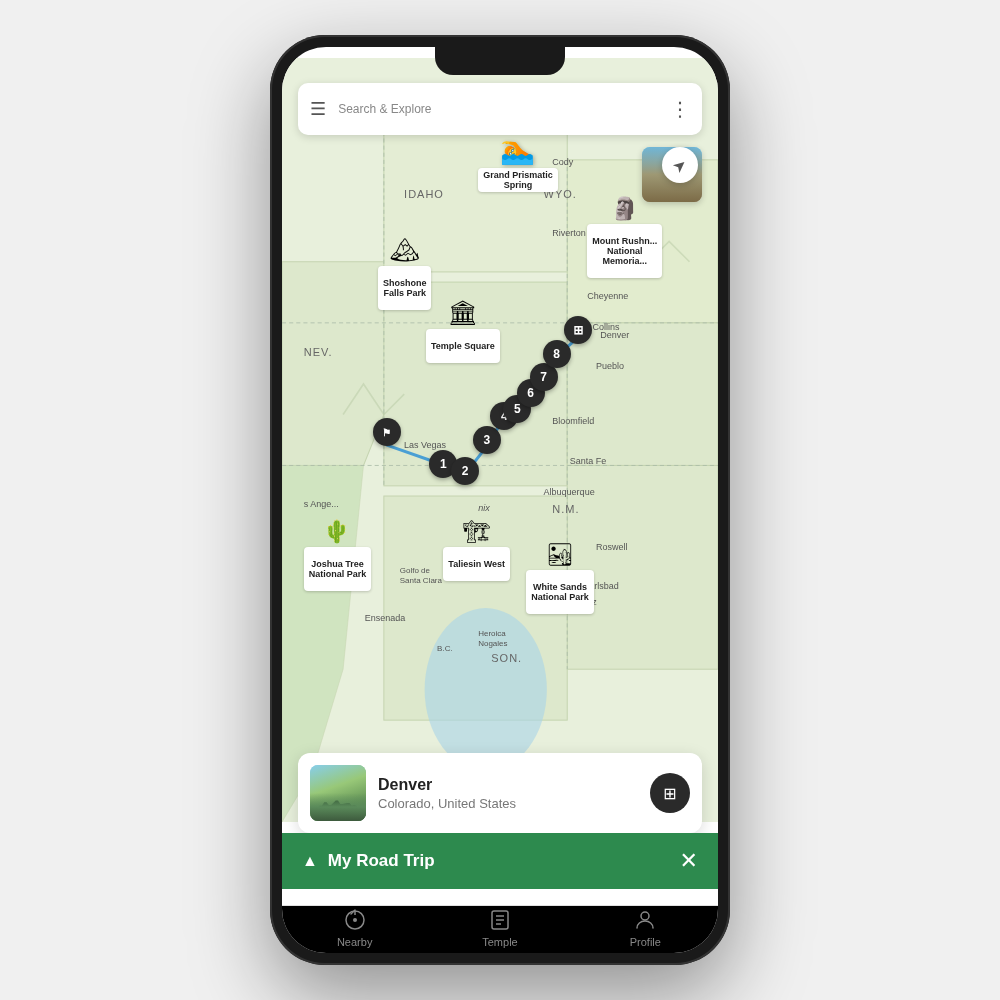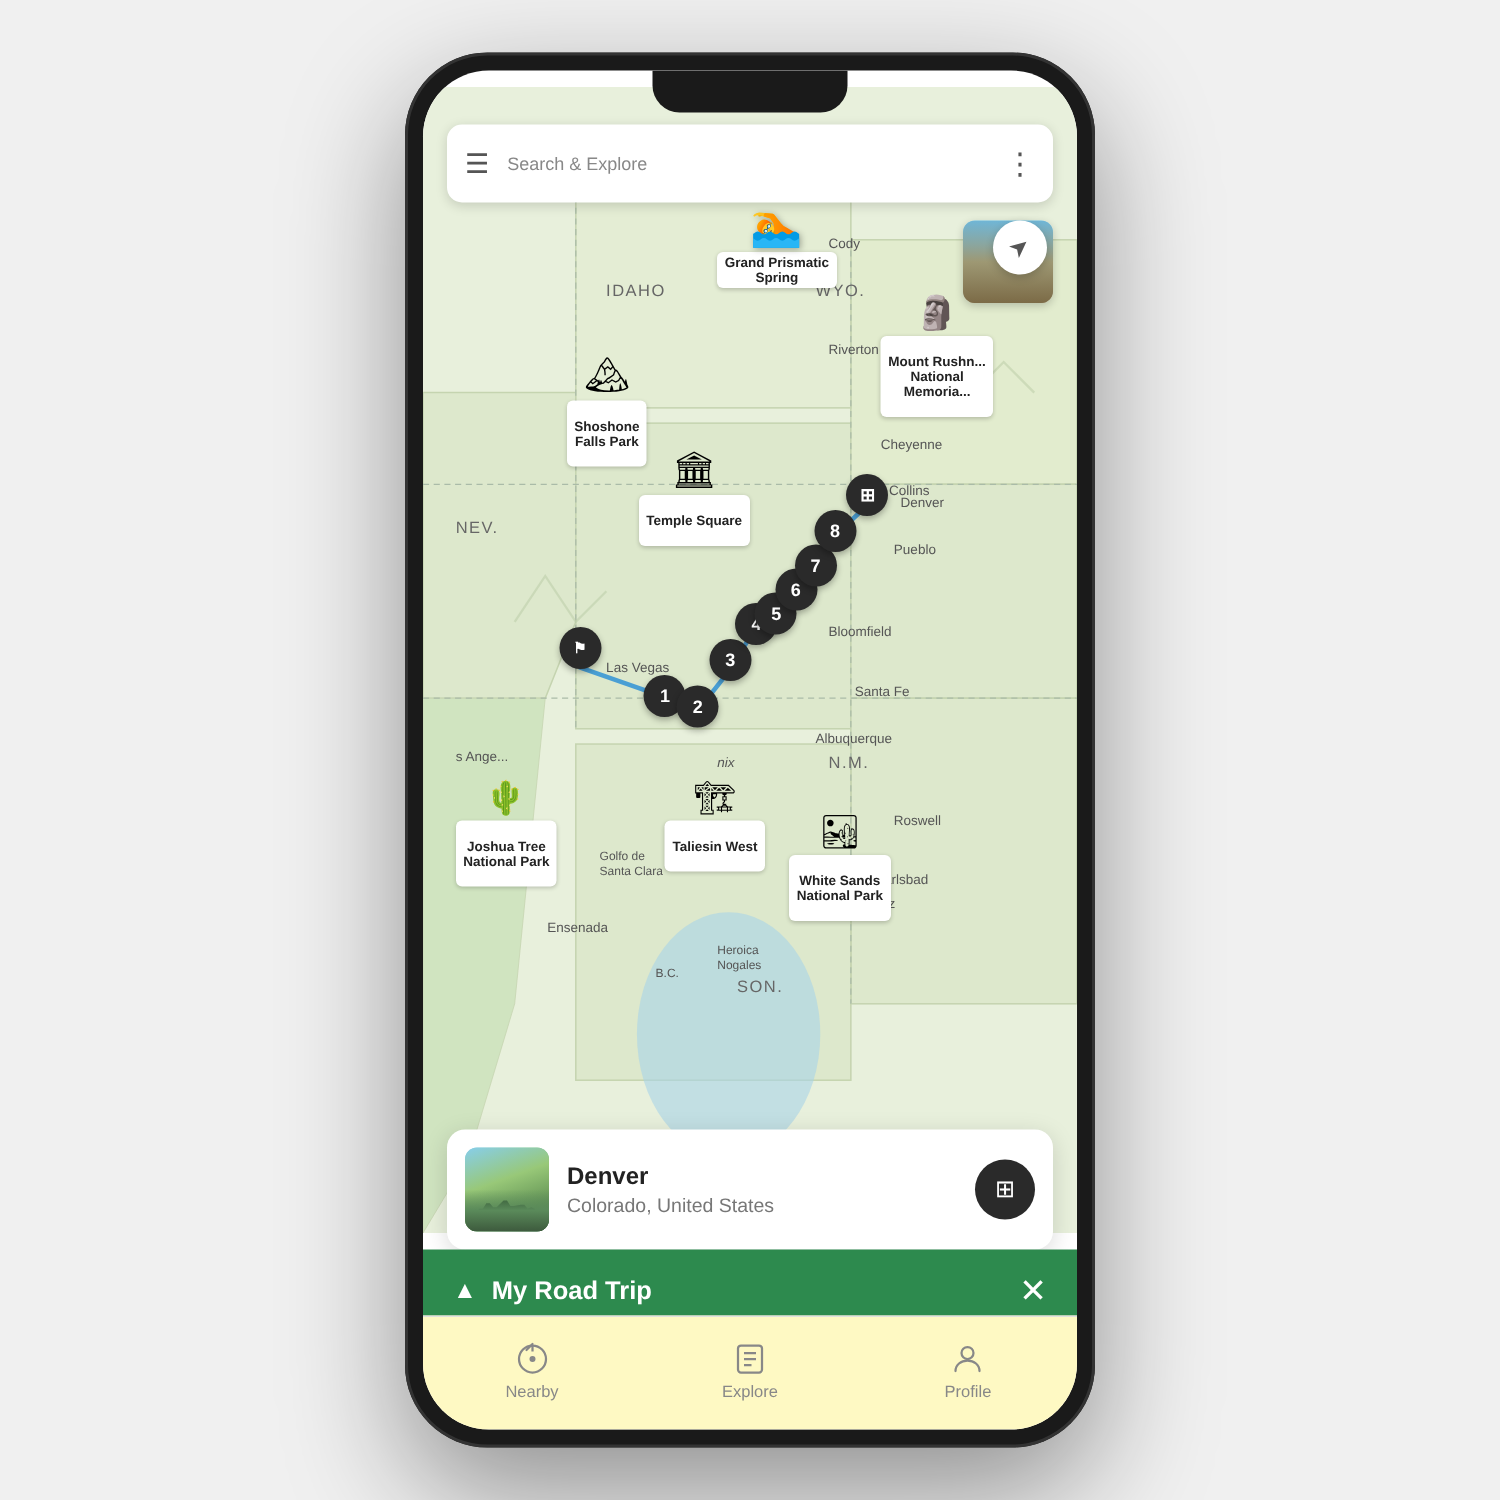--- a/index.html
+++ b/index.html
@@ -191,22 +191,22 @@
       font-size: 22px;
       font-weight: 300;
     }
 
     
     .bottom-nav {
       position: absolute;
       bottom: 0;
       left: 0;
       right: 0;
-      height: 76px;
-      background: #fef9c3;
+      height: 48px;
+      background: #000000;
       border-top: 1px solid #e0e0e0;
       display: flex;
       align-items: center;
       z-index: 70;
     }
 
     .nav-item {
       flex: 1;
       display: flex;
       flex-direction: column;
@@ -486,21 +486,21 @@
       </div>
 
 
       <div class="nav-item">
         <svg width="24" height="24" viewBox="0 0 24 24" fill="none">
           <rect x="4" y="3" width="16" height="18" rx="2" stroke="#888" stroke-width="1.5" fill="none"></rect>
           <line x1="8" y1="8" x2="16" y2="8" stroke="#888" stroke-width="1.5"></line>
           <line x1="8" y1="12" x2="16" y2="12" stroke="#888" stroke-width="1.5"></line>
           <line x1="8" y1="16" x2="13" y2="16" stroke="#888" stroke-width="1.5"></line>
         </svg>
-        <span class="nav-label">Explore</span>
+        <span class="nav-label">Temple</span>
       </div>
 
       <div class="nav-item">
         <svg width="24" height="24" viewBox="0 0 24 24" fill="none">
           <circle cx="12" cy="8" r="4" stroke="#888" stroke-width="1.5" fill="none"></circle>
           <path d="M4 20c0-4 3.6-7 8-7s8 3 8 7" stroke="#888" stroke-width="1.5" fill="none" stroke-linecap="round"></path>
         </svg>
         <span class="nav-label">Profile</span>
       </div>
 

